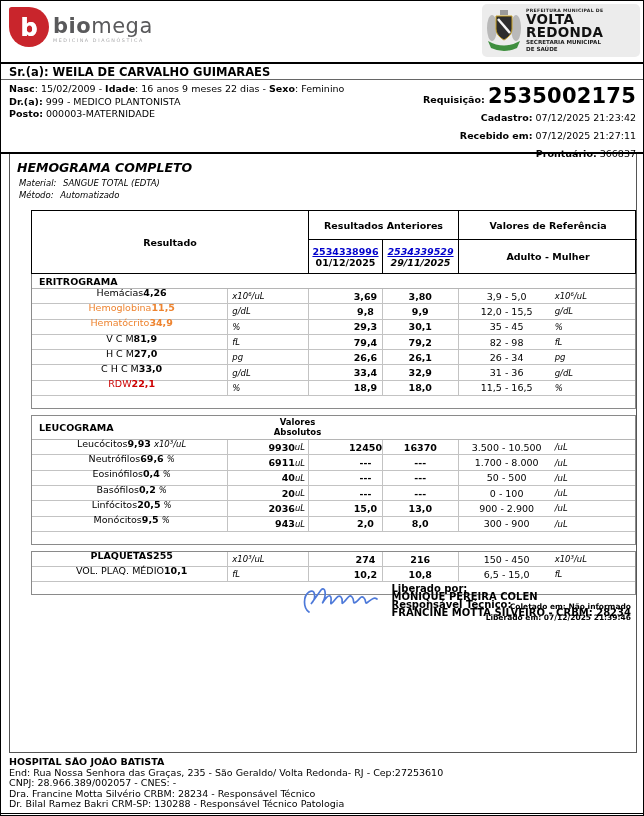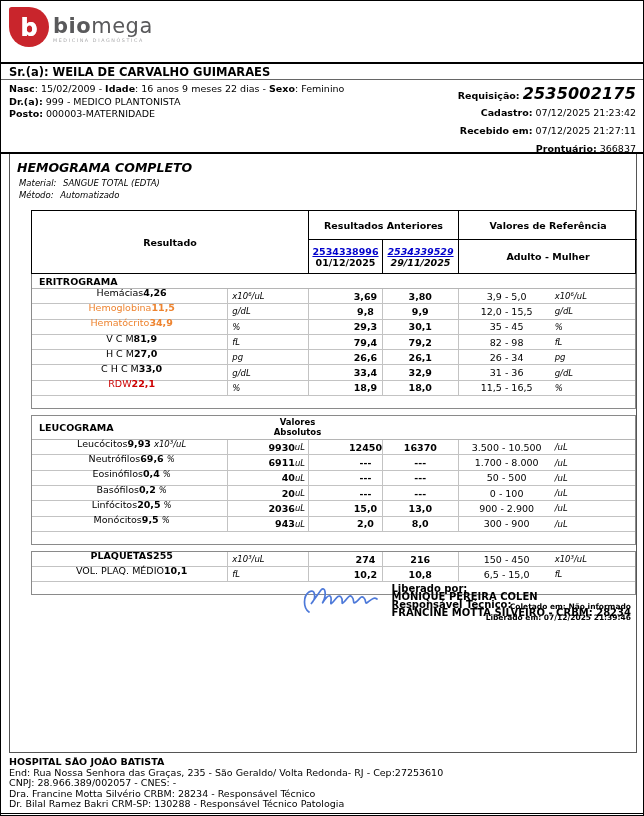--- a/index.html
+++ b/index.html
@@ -38,21 +38,21 @@
     border-top:2px solid #000; border-bottom:1px solid #666;
     height:18px; display:flex; align-items:center; padding-left:8px;
     font-weight:bold; font-size:11.5px;
   }
   
   .info { position:relative; height:74px; border-bottom:2px solid #000; padding:3px 0 0 8px; }
   .info-lines div { line-height:12.5px; }
   .meta { position:absolute; top:4px; right:7px; text-align:right; }
   .meta-row { margin-bottom:4px; }
   .meta-row .lbl { font-weight:bold; }
-  .meta-req-val { font-size:16px; font-weight:bold; letter-spacing:0.2px;font-style:italic; }
+  .meta-req-val { font-size:21px; font-weight:bold; letter-spacing:0.2px; }
   .meta-row.small { margin-bottom:7px; }
   
   .report-box {
     margin:0 6px 0 8px; height:599px;
     border:1px solid #555; border-top:none;
     position:relative; padding-top:4px;
   }
   .exam-title { font-size:12.5px; font-weight:bold; font-style:italic; margin:2px 0 3px 7px; }
   .exam-sub { font-size:8.5px; font-style:italic; margin-left:9px; line-height:11.5px; }
   .exam-sub .l { margin-right:4px; }
@@ -122,20 +122,37 @@
   <header class="top">
     <div class="brand">
       <div class="drop">
         <span class="drop-b">b</span>
       </div>
       <div class="brand-text">
         <div class="brand-word"><b>bio</b><span>mega</span></div>
         <div class="brand-tag">MEDICINA DIAGNÓSTICA</div>
       </div>
     </div>
+    <div class="gov">
+      <svg width="36" height="44" viewBox="0 0 36 44">
+        <rect x="14" y="1" width="8" height="5" fill="#9a9a9a"></rect>
+        <ellipse cx="6" cy="19" rx="5" ry="13" fill="#b9b9b9"></ellipse>
+        <ellipse cx="30" cy="19" rx="5" ry="13" fill="#b9b9b9"></ellipse>
+        <path d="M10 7 h16 v13 c0 7 -8 11 -8 11 s-8 -4 -8 -11 z" fill="#2d2d2d" stroke="#c9a227" stroke-width="1"></path>
+        <path d="M12 10 l12 14" stroke="#f5f5f5" stroke-width="2.5"></path>
+        <path d="M2 32 q16 9 32 0 l-3 7 q-13 6 -26 0 z" fill="#3f8f3f"></path>
+      </svg>
+      <div class="gov-text">
+        <div class="gov-pref">PREFEITURA MUNICIPAL DE</div>
+        <div class="gov-city">VOLTA</div>
+        <div class="gov-city">REDONDA</div>
+        <div class="gov-sec">SECRETARIA MUNICIPAL</div>
+        <div class="gov-sec">DE SAÚDE</div>
+      </div>
+    </div>
   </header>
 
   <div class="name-bar">
     <span>Sr.(a): WEILA DE CARVALHO GUIMARAES</span>
   </div>
 
   <div class="info">
     <div class="info-lines" id="patient-lines">
         <div class="info-line"><b>Nasc</b>: 15/02/2009 - <b>Idade</b>: 16 anos 9 meses 22 dias  - <b>Sexo</b>: Feminino</div>
         <div class="info-line"><b>Dr.(a):</b> 999 - MEDICO PLANTONISTA</div>

